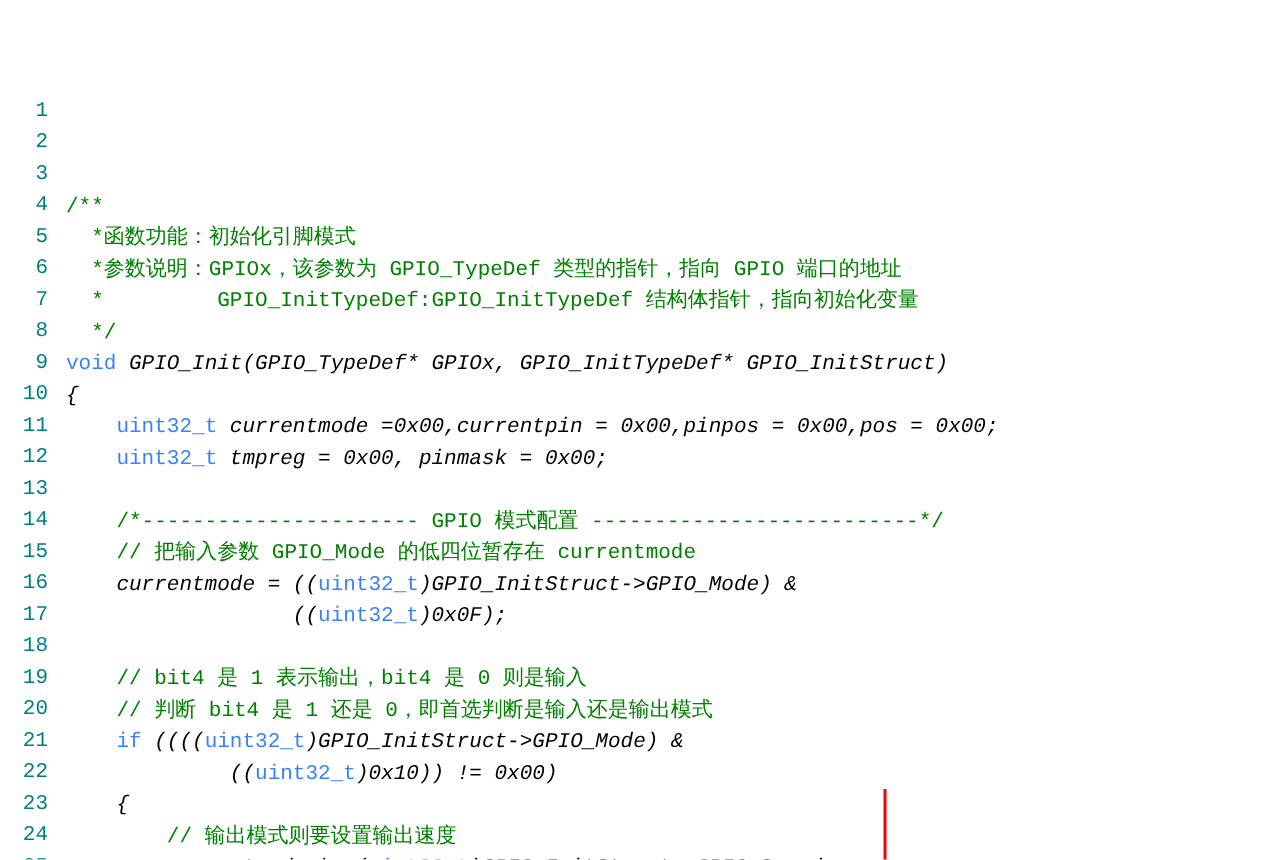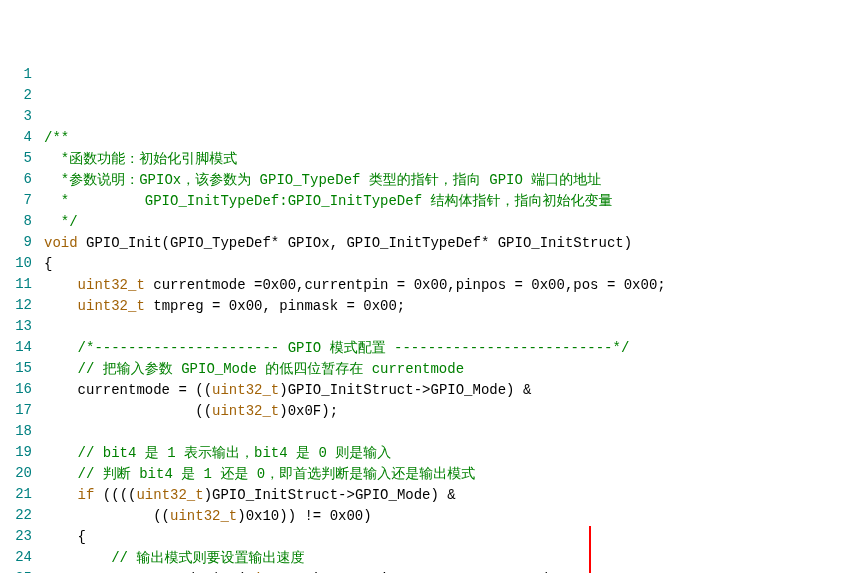--- a/index.html
+++ b/index.html
@@ -30,22 +30,22 @@
     .code {
       flex: 1;
       position: relative;
     }
     .code-line {
       height: 21px;
       line-height: 21px;
       padding-left: 4px;
     }
     .c-comment { color: #008000; }
-    .c-keyword { color: #a16207; }
-    .c-text { color: #000; }
+    .c-keyword { color: #3b82f6; }
+    .c-text { color: #000; font-style: italic; }
     .arrow {
       position: absolute;
       color: #ff0000;
       pointer-events: none;
     }
   </style>
 </head>
 <body>
 
 

